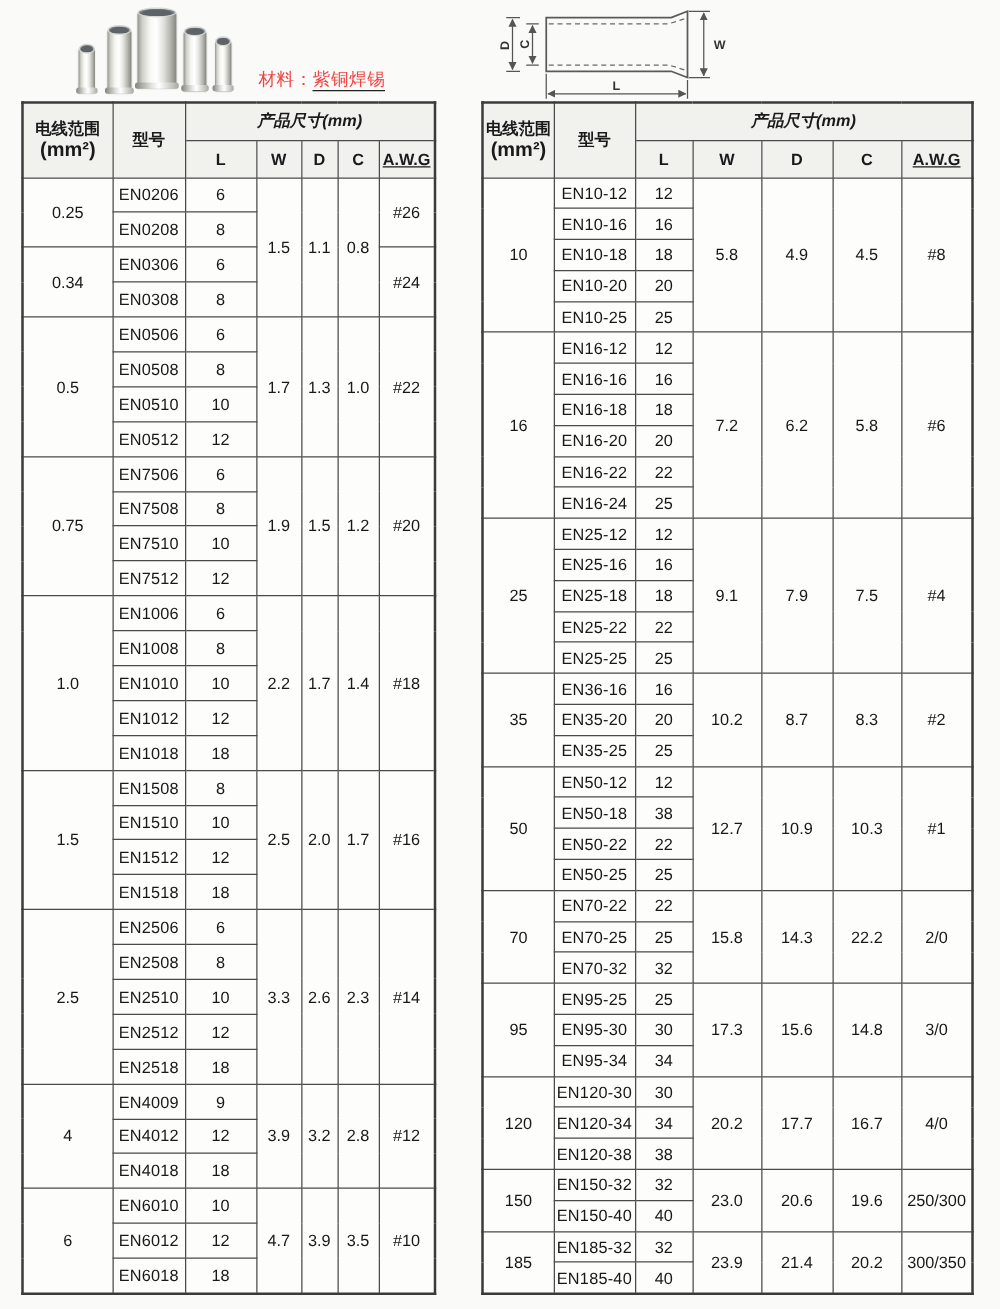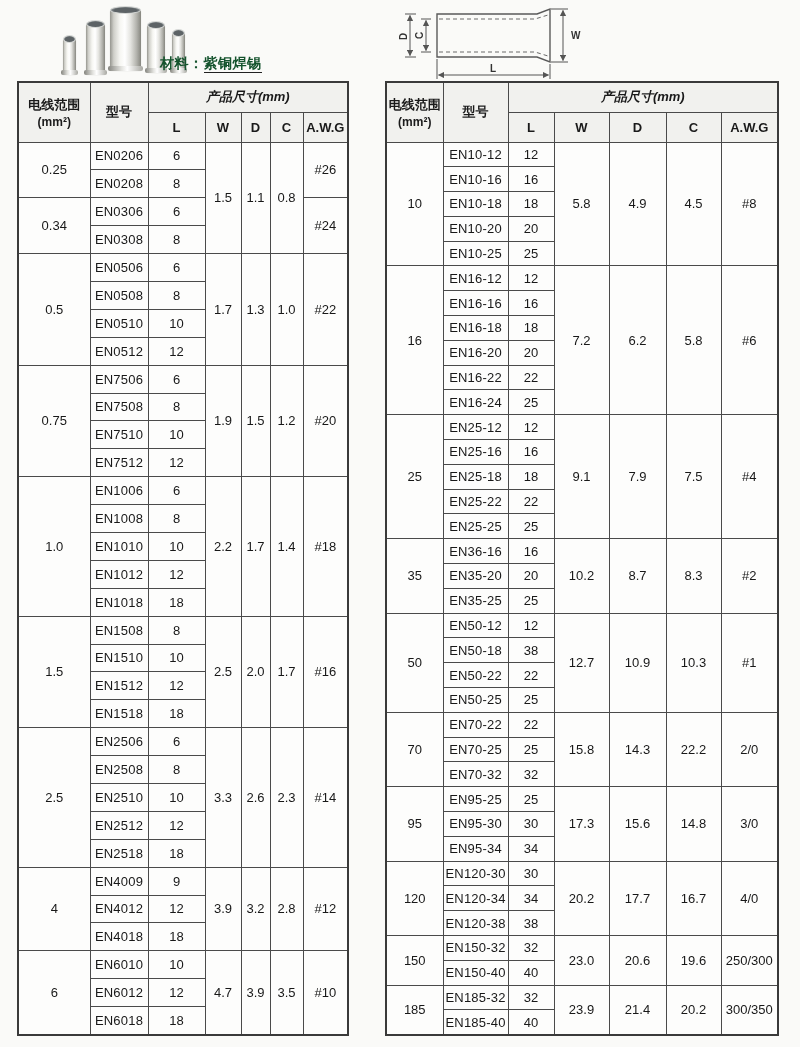--- a/index.html
+++ b/index.html
@@ -9,40 +9,40 @@
     font-family:"Liberation Sans","DejaVu Sans",sans-serif;color:#1c1c1c;overflow:hidden;
   }
 
   
   .photo{position:absolute;left:50px;top:2px;width:150px;height:78px;}
   .ferrule{position:absolute;background:linear-gradient(90deg,#96968f 0%,#cfcfc9 12%,#f6f6f2 32%,#ffffff 48%,#e4e4e0 66%,#b2b2ac 86%,#86867f 100%);border-radius:3px 3px 1px 1px;box-shadow:0 1px 1px rgba(0,0,0,0.25);}
   .ferrule::before{content:'';position:absolute;left:0;right:0;top:-3px;height:6px;border-radius:50%;background:radial-gradient(ellipse at 50% 60%,#5d6366 55%,#9aa0a2 75%,#e8eaea 100%);border:1px solid #d6d8d6;}
   .ferrule::after{content:'';position:absolute;left:-2px;right:-2px;bottom:-1px;height:5px;border-radius:2px;background:linear-gradient(90deg,#84847e,#e2e2de 38%,#ffffff 55%,#a8a8a2);}
 
   
-  .material{position:absolute;left:160px;top:55px;width:195px;text-align:left;font-size:14px;font-weight:bold;color:#14532d;letter-spacing:.5px;}
+  .material{position:absolute;left:160px;top:55px;width:195px;text-align:center;font-size:14px;font-weight:normal;color:#ef4444;letter-spacing:.5px;}
   .material .mval{border-bottom:1.5px solid #222;padding-bottom:1px;}
 
   
   .diagram{position:absolute;left:398px;top:2px;width:190px;height:82px;}
 
   
   table.spec{position:absolute;border-collapse:collapse;table-layout:fixed;border:2px solid #3a3a3a;background:#fff;}
   table.spec th,table.spec td{border:1px solid #4a4a4a;text-align:center;vertical-align:middle;padding:0;overflow:hidden;}
   table.spec th{background:#f1f1ee;font-weight:bold;font-size:13px;color:#1a1a1a;}
   table.spec td{background:#fdfdfc;font-size:13px;color:#181818;}
   table.spec thead tr{height:30px;padding-left:48px;}
   #table-left{left:17px;top:81px;width:330px;}
   #table-right{left:385px;top:81px;width:392px;}
   #table-left tbody tr{height:27.9px;}
   #table-right tbody tr{height:24.8px;}
   .th-dims{font-size:14px;font-style:italic;}
   .th-model{font-size:14px;margin-left:24px;}
-  .th-wire .unit{font-weight:bold;font-size:12px;}
-  .th-awg{font-size:12px;}
+  .th-wire .unit{font-weight:bold;font-size:16px;}
+  .th-awg{font-size:12px;text-decoration:underline;}
   td.awg-cell{font-size:12.5px;}
   td.model-cell{font-size:12.8px;letter-spacing:.2px;}
 </style>
 </head>
 <body>
 
 <div class="page">
 
   <div class="photo">
     <div class="ferrule" style="left:13px;top:36px;width:13px;height:36px;"></div>

